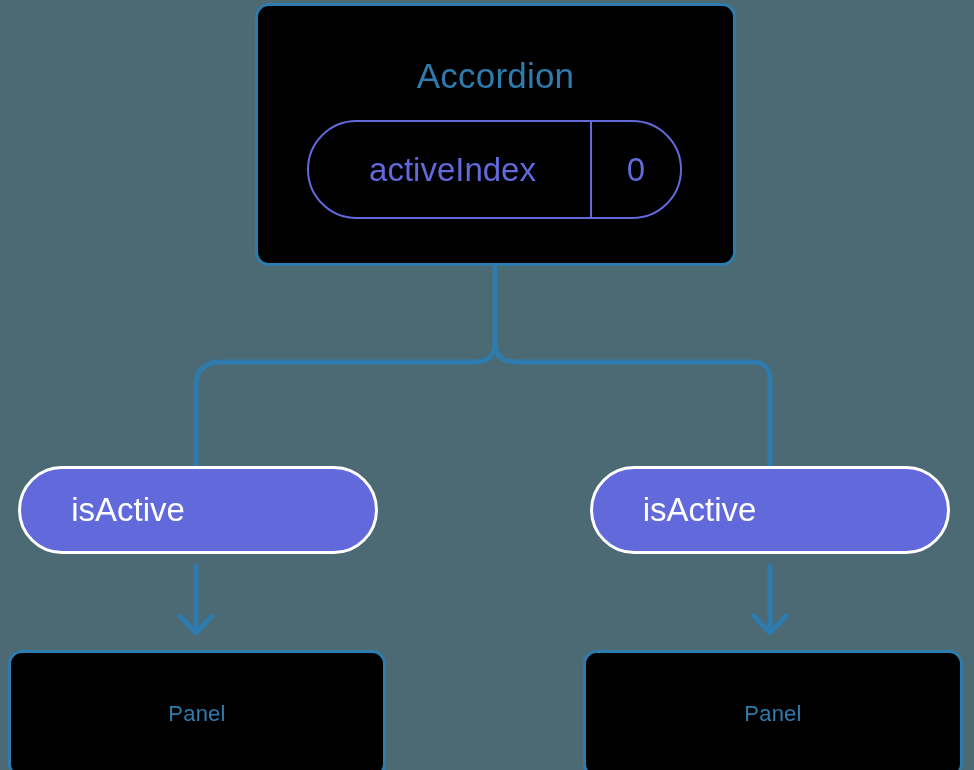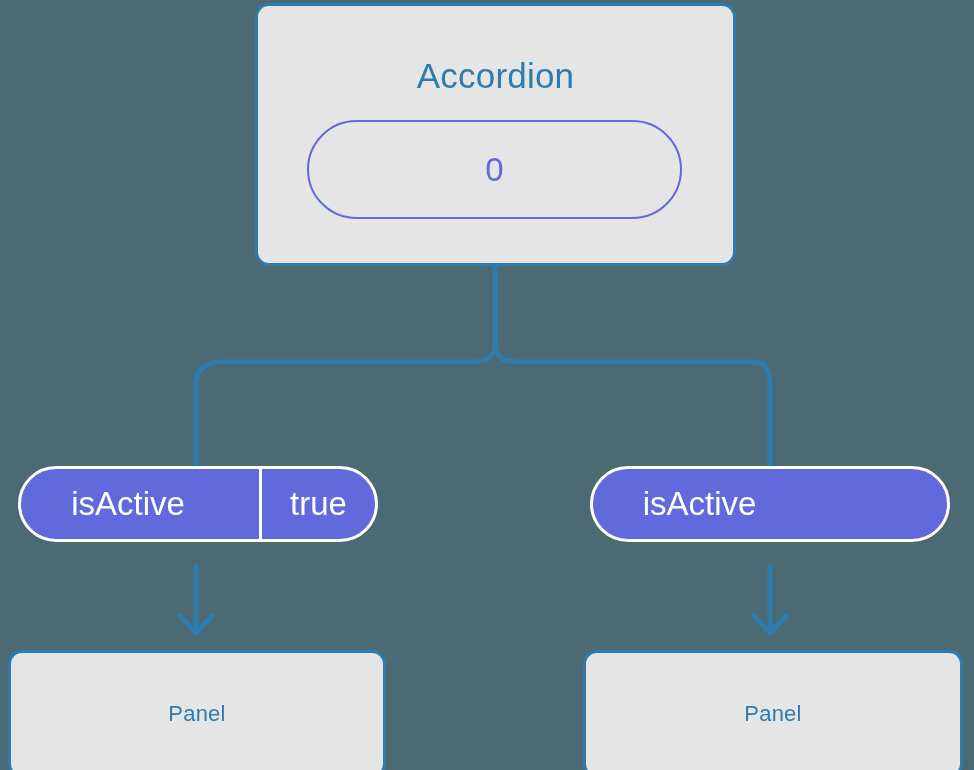--- a/index.html
+++ b/index.html
@@ -28,21 +28,21 @@
     top: 0;
     width: 974px;
     height: 770px;
     z-index: 1;
   }
 
   
   .card {
     position: absolute;
     z-index: 2;
-    background: #e5e5e5;
+    background: #000000;
     border: 3px solid #2E7CAD;
     border-radius: 14px;
     box-sizing: border-box;
     display: flex;
     flex-direction: column;
     align-items: center;
   }
 
   #card-accordion {
     left: 255px;
@@ -116,21 +116,21 @@
   #pill-activeindex .pill-val {
     flex: 1 1 auto;
     color: #6169DB;
     font-size: 33px;
   }
 
   
   .pill-filled {
     background: #6169DB;
     border: 3px solid #FFFFFF;
-    height: 76px;
+    height: 88px;
     top: 466px;
     gap: 24px;
   }
   .pill-filled .pill-key {
     color: #FFFFFF;
     font-size: 33px;
   }
   .pill-filled .pill-val {
     color: #FFFFFF;
     font-size: 33px;
@@ -174,26 +174,26 @@
 
     <path d="M 770 566 L 770 632" stroke="#2E7CAD" stroke-width="5" stroke-linecap="round"></path>
     <path d="M 754 616 L 770 633 L 786 616" stroke="#2E7CAD" stroke-width="5" stroke-linecap="round" stroke-linejoin="round"></path>
   </svg>
 
   <div class="card" id="card-accordion">
     <div class="card-title">Accordion</div>
   </div>
 
   <div class="pill" id="pill-activeindex">
+    <div class="pill-key">activeIndex</div>
     <div class="pill-val">0</div>
   </div>
 
   <div class="pill pill-filled" id="pill-isactive-left">
     <div class="pill-key">isActive</div>
-    <div class="pill-val">true</div>
   </div>
 
   <div class="pill pill-filled" id="pill-isactive-right">
     <div class="pill-key">isActive</div>
   </div>
 
   <div class="card panel-card" id="panel-left">
     <div class="card-title">Panel</div>
   </div>
 

